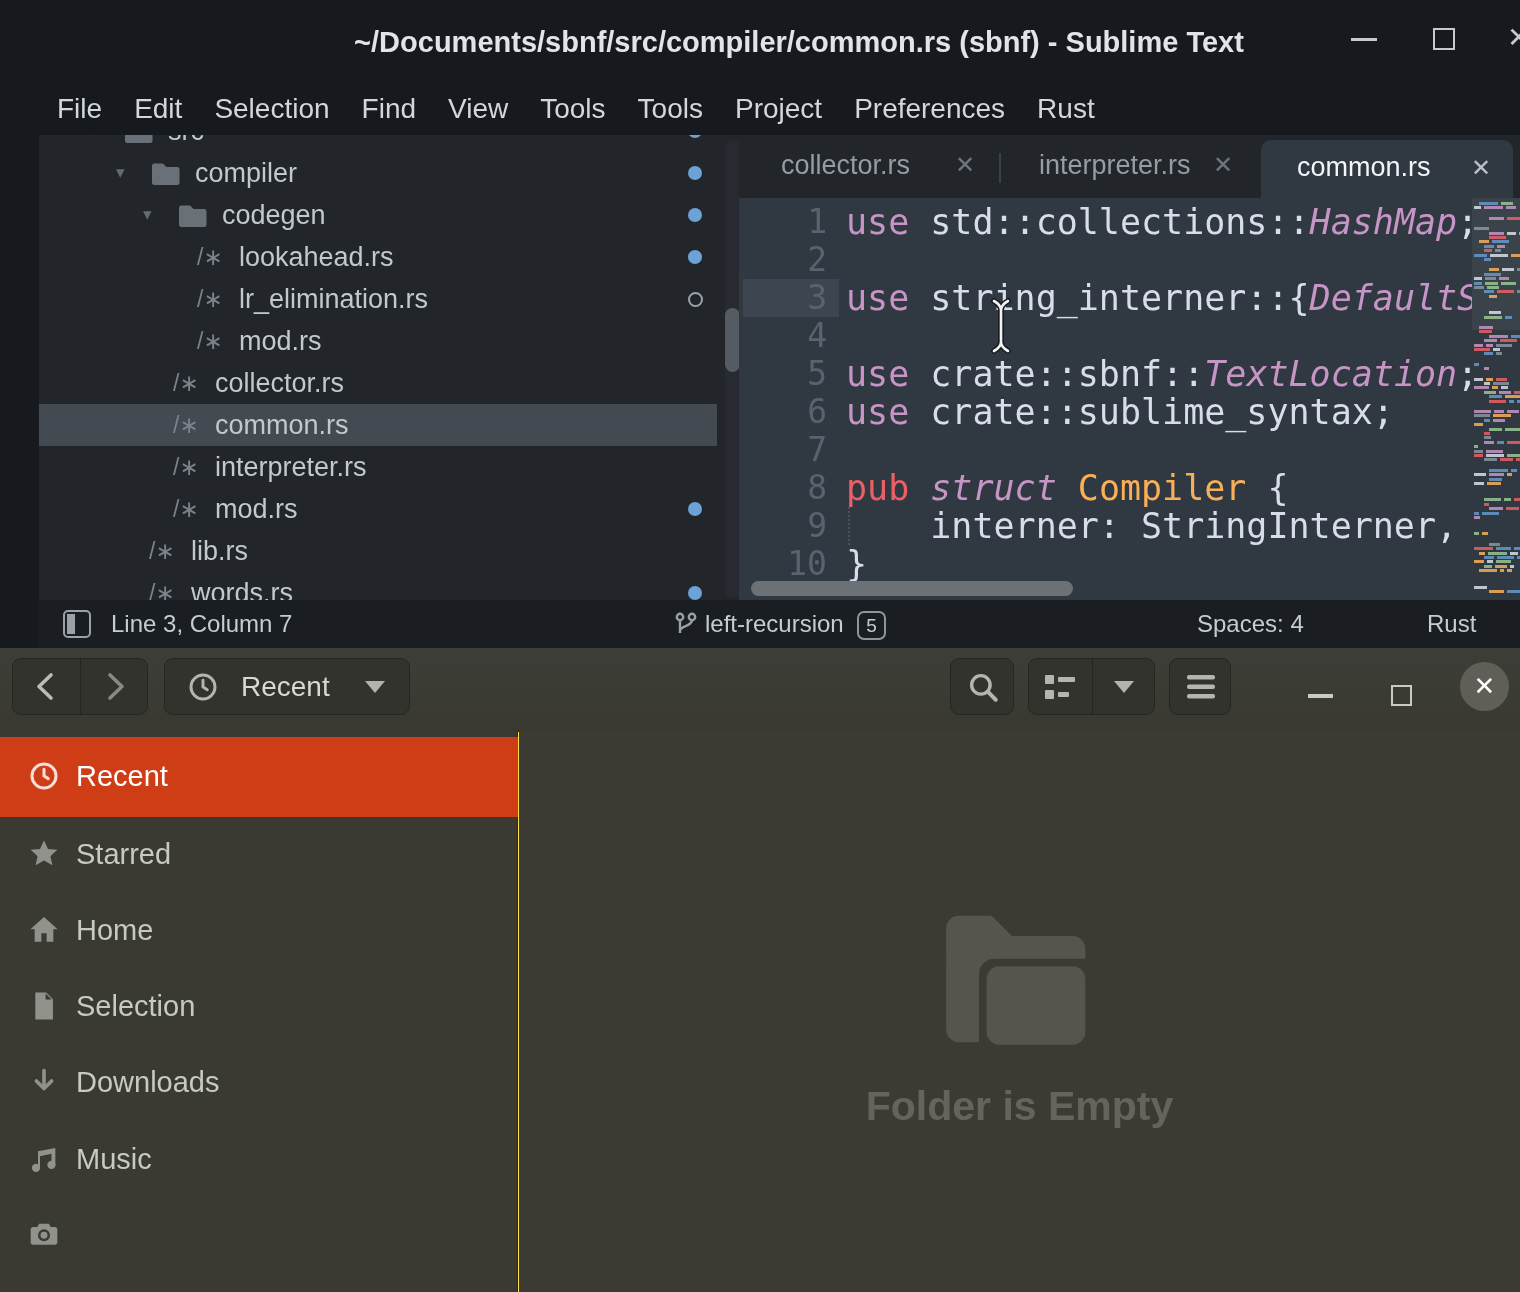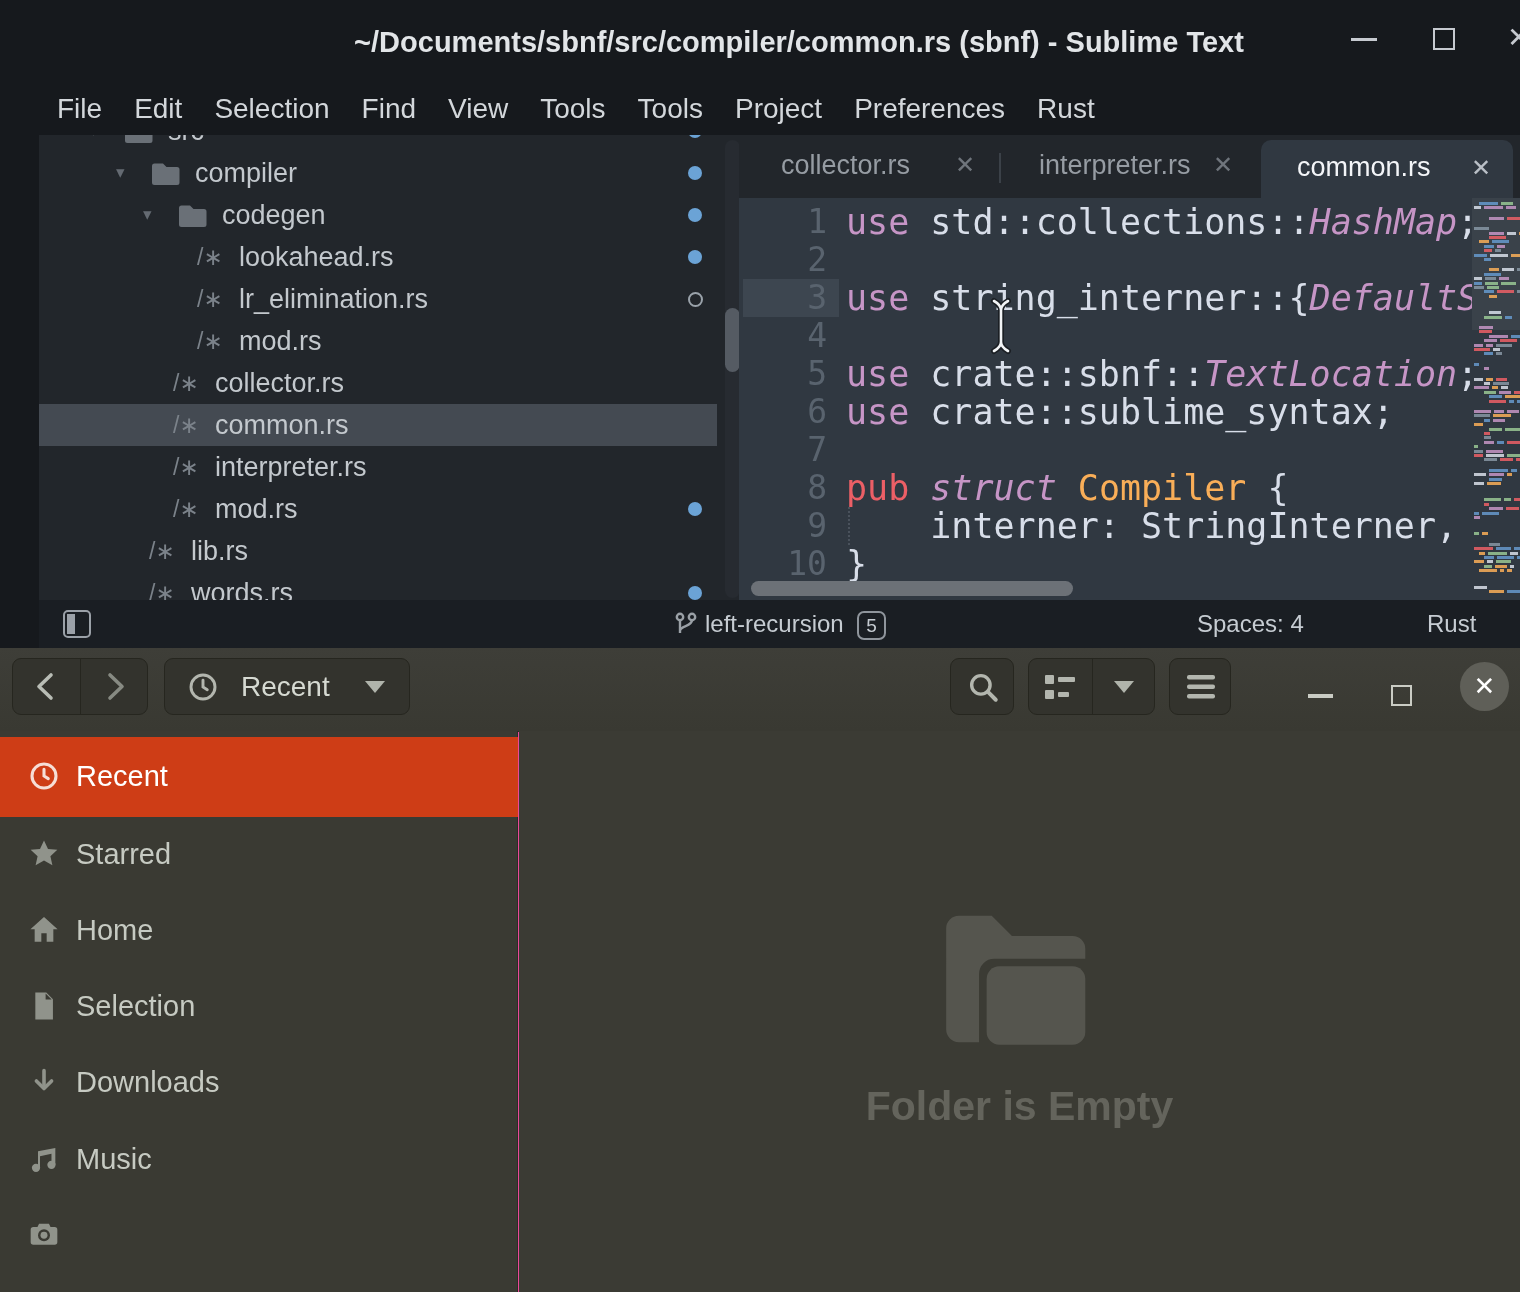--- a/index.html
+++ b/index.html
@@ -56,21 +56,21 @@
   .st-vscroll{position:absolute;left:1508px;top:206px;width:11px;height:122px;background:#4c535b;border-radius:6px;}
   .st-cursor{position:absolute;left:949px;top:296px;}
   
   .st-status{position:absolute;left:0;top:600px;width:1520px;height:48px;background:#1a1e23;}
   .st-status .txt{position:absolute;top:0;line-height:48px;font-size:24px;color:#c6ccd2;white-space:nowrap;}
   .st-toggle{position:absolute;left:24px;top:10px;width:24px;height:24px;border:2px solid #9ba1a8;border-radius:5px;}
   .st-toggle i{position:absolute;left:2px;top:2px;width:8px;height:20px;background:#9ba1a8;display:block;}
   .st-badge{position:absolute;left:818px;top:11px;width:25px;height:25px;border:2px solid #8f959c;
             border-radius:7px;text-align:center;line-height:25px;font-size:19px;color:#c6ccd2;}
   
-  .nf-win{position:absolute;left:0;top:648px;width:1520px;height:644px;background:#ec4899;}
+  .nf-win{position:absolute;left:0;top:648px;width:1520px;height:644px;background:#fde047;}
   .nf-header{position:absolute;left:0;top:0;width:1520px;height:83px;
              background:linear-gradient(#3e3e38,#393932);border-bottom:1px solid #2a2a24;}
   .nf-btn{position:absolute;top:10px;height:57px;background:#33332d;border:1px solid #26261f;
           border-radius:9px;box-sizing:border-box;}
   .nf-seg{position:absolute;top:0;height:55px;}
   .nf-vdiv{position:absolute;top:0;width:1px;height:55px;background:#26261f;}
   .nf-caret{position:absolute;width:0;height:0;border-left:10px solid transparent;
             border-right:10px solid transparent;border-top:12px solid #b0b4ab;}
   .nf-loc-lbl{position:absolute;left:76px;line-height:55px;font-size:28px;color:#d6dad2;}
   .nf-minus{position:absolute;left:1308px;top:46px;width:25px;height:4px;background:#caccc4;}
@@ -506,20 +506,21 @@
         <g fill="none" stroke="#f2f4f6" stroke-width="2.6" stroke-linecap="round">
           <path d="M6 5 Q13 9 13 14 L13 46 Q13 51 6 55 M20 5 Q13 9 13 14 M20 55 Q13 51 13 46"></path>
         </g>
       </svg>
     </div>
 
     <div class="st-status">
       <span class="st-toggle">
           <i></i>
         </span>
+      <span class="txt" style="left:72px">Line 3, Column 7</span>
       <svg style="position:absolute;left:634px;top:11px" width="26" height="26" viewBox="0 0 26 26">
         <g fill="none" stroke="#9aa0a6" stroke-width="2.4">
           <circle cx="7" cy="6" r="3.2"></circle>
             <circle cx="19" cy="6" r="3.2"></circle>
           <path d="M7 9v13 M19 9c0 7-12 5-12 11"></path>
         </g>
       </svg>
       <span class="txt" style="left:666px">left-recursion</span>
       <span class="st-badge">5</span>
       <span class="txt" style="left:1158px">Spaces: 4</span>

